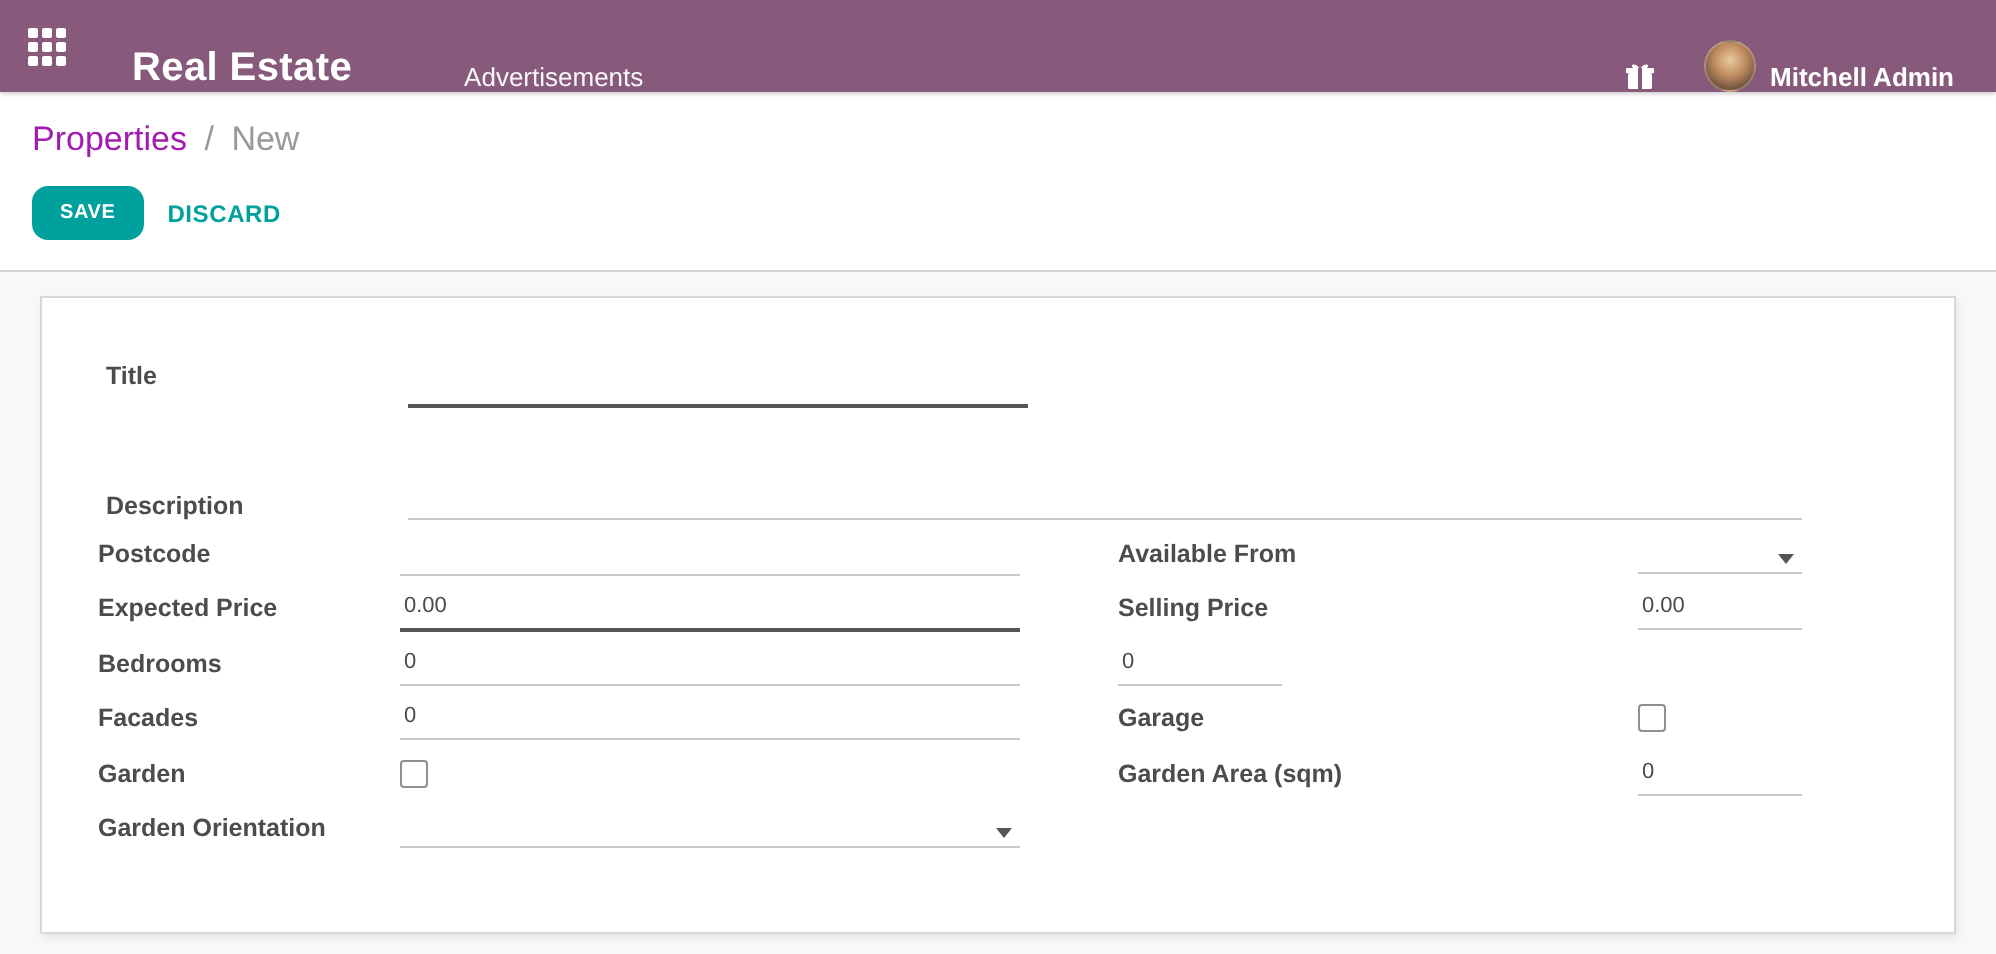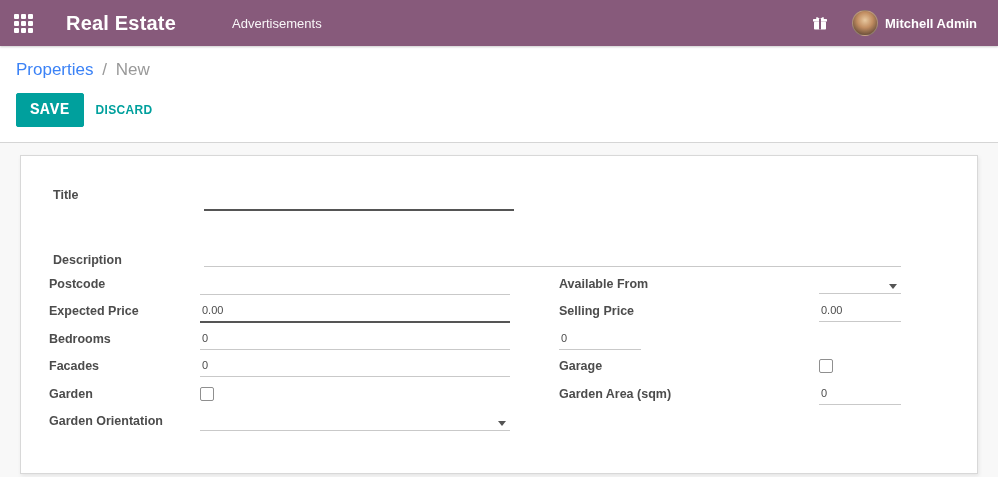--- a/index.html
+++ b/index.html
@@ -1,45 +1,45 @@
 <!DOCTYPE html>
 <html><head>
 <meta charset="utf-8">
 <style>
   * { margin:0; padding:0; box-sizing:border-box; }
   html,body { width:998px; height:477px; overflow:hidden; background:#ffffff;
     font-family:"Liberation Sans", sans-serif; }
 
   
-  .navbar { height:46px; background:#875A7B; display:flex; align-items:center;
+  .navbar { height:46px; background:#875A7B; display:flex; align-items:flex-end;
     color:#ffffff; box-shadow:0 1px 2px rgba(0,0,0,.2); position:relative; z-index:5; }
   .apps-btn { width:46px; height:46px; display:flex; align-items:center; justify-content:center;
     cursor:pointer; }
   .grid-icon { display:grid; grid-template-columns:repeat(3,5px); grid-template-rows:repeat(3,5px);
     gap:2px; }
   .grid-icon span { background:#ffffff; border-radius:1px; }
   .brand { font-size:20px; font-weight:bold; margin-left:20px; letter-spacing:.2px; cursor:pointer; }
   .nav-menu { font-size:13px; margin-left:56px; cursor:pointer; opacity:.95; }
   .nav-spacer { flex:1; }
   .gift { width:16px; height:16px; margin-right:24px; cursor:pointer; display:flex; }
   .avatar { width:26px; height:26px; border-radius:50%; margin-right:7px; cursor:pointer;
     background:radial-gradient(circle at 50% 38%, #e8c9a0 0%, #c28e62 40%, #7a5a41 72%, #42372a 100%);
     border:1px solid rgba(255,255,255,.25); }
   .username { font-size:13px; margin-right:21px; cursor:pointer;font-weight:bold; }
 
   
   .control-panel { background:#ffffff; padding:14px 16px 15px 16px; border-bottom:1px solid #d5d5d5; }
   .breadcrumb { font-size:17px; }
-  .breadcrumb .bc-link { color:#3b82f6; cursor:pointer; }
+  .breadcrumb .bc-link { color:#a21caf; cursor:pointer; }
   .breadcrumb .bc-sep { color:#999999; padding:0 4px; }
   .breadcrumb .bc-current { color:#999999; }
   .cp-buttons { margin-top:13px; display:flex; align-items:center; }
   .btn-save { background:#00A09D; color:#ffffff; border:1px solid #00A09D; font-weight:bold;
-    font-size:16px; padding:7px 13px; letter-spacing:.3px; border-radius:2px; cursor:pointer;
-    font-family:Liberation Mono, monospace; }
+    font-size:10px; padding:7px 13px; letter-spacing:.3px; border-radius:8px; cursor:pointer;
+    font-family:Liberation Sans, sans-serif; }
   .btn-discard { background:transparent; color:#00A09D; border:none; font-weight:bold;
     font-size:12px; margin-left:12px; letter-spacing:.3px; cursor:pointer;
     font-family:"Liberation Sans", sans-serif; }
 
   
   .content { background:#f8f8f8; height:344px; padding-top:12px; }
   .sheet { width:958px; height:319px; margin-left:20px; background:#ffffff;
     border:1px solid #d8d8d8; box-shadow:1px 2px 4px rgba(0,0,0,.08); padding-top:32px; }
 
   .flabel { font-size:12.5px; font-weight:bold; color:#4c4c4c; }

